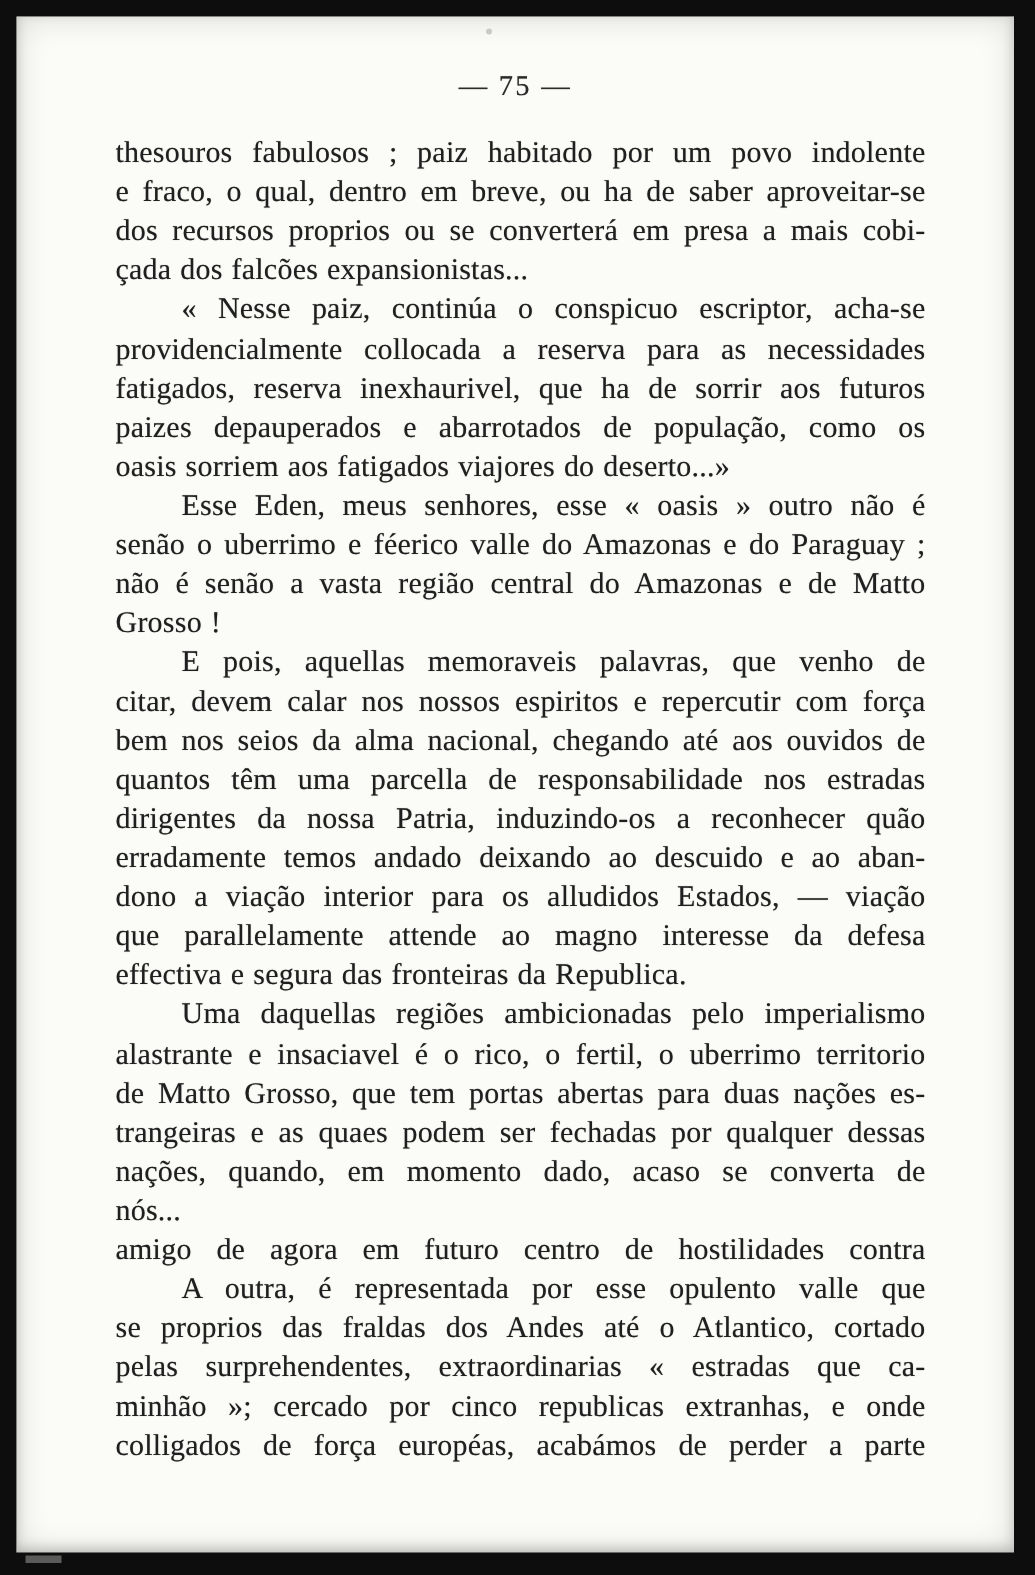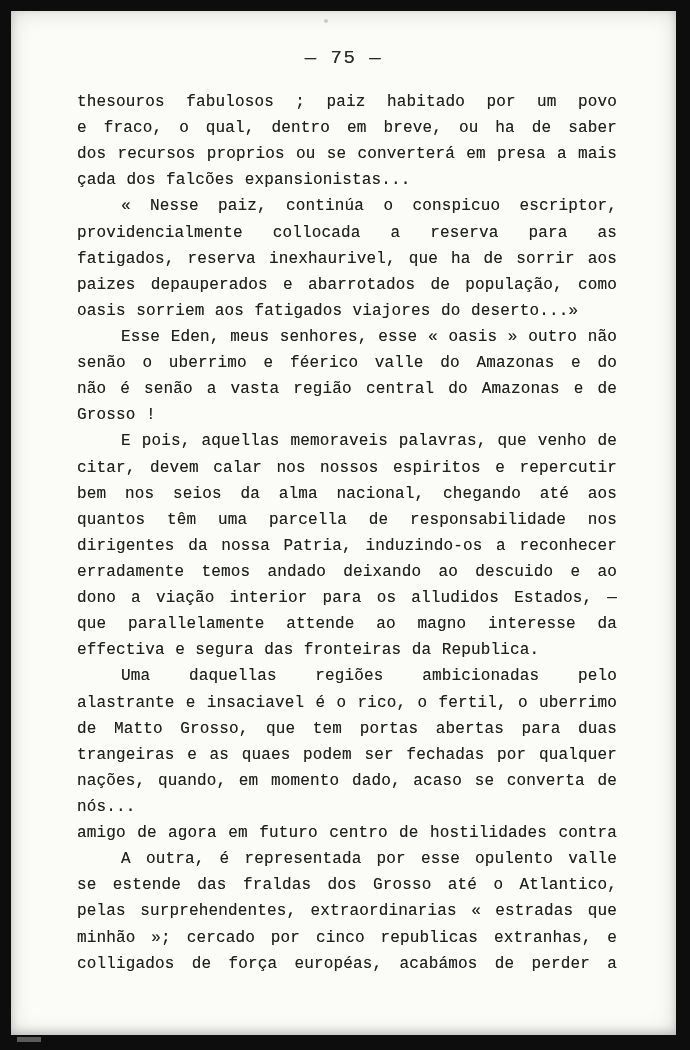--- a/index.html
+++ b/index.html
@@ -11,21 +11,20 @@
   body{
     width:690px;height:1050px;
     background:var(--frame);
     font-family:"Liberation Serif","DejaVu Serif",serif;
     position:relative;
     overflow:hidden;
   }
   .scan-frame{
     position:absolute;inset:0;
     background:var(--frame);
-    font-family:Liberation Mono, monospace;
   }
   .page{
     position:absolute;
     left:11px;top:11px;
     width:665px;height:1024px;
     background:var(--paper);
     box-shadow:inset 0 0 22px rgba(0,0,0,0.14), inset 0 -3px 8px rgba(0,0,0,0.18);
   }
   .speckle{
     position:absolute;
@@ -49,21 +48,21 @@
     letter-spacing:1.5px;
     color:#2a2a2a;
     text-shadow:0 0 .5px rgba(40,40,40,.6);
   }
   .page-body{
     position:absolute;
     top:78px;left:66px;
     width:540px;
   }
   .line{
-    font-size:16px;
+    font-size:20px;
     line-height:26.12px;
     height:26.12px;
     color:var(--ink);
     letter-spacing:.15px;
     word-spacing:.04em;
     text-align:justify;
     text-align-last:justify;
     overflow:hidden;
     text-shadow:0 0 .6px rgba(35,35,35,.55);
   }
@@ -101,20 +100,20 @@
         <div class="line">que parallelamente attende ao magno interesse da defesa</div>
         <div class="line para-end">effectiva e segura das fronteiras da Republica.</div>
         <div class="line indent">Uma daquellas regiões ambicionadas pelo imperialismo</div>
         <div class="line">alastrante e insaciavel é o rico, o fertil, o uberrimo territorio</div>
         <div class="line">de Matto Grosso, que tem portas abertas para duas nações es-</div>
         <div class="line">trangeiras e as quaes podem ser fechadas por qualquer dessas</div>
         <div class="line">nações, quando, em momento dado, acaso se converta de</div>
         <div class="line para-end">nós...</div>
         <div class="line">amigo de agora em futuro centro de hostilidades contra</div>
         <div class="line indent">A outra, é representada por esse opulento valle que</div>
-        <div class="line">se estende das fraldas dos Grosso até o Atlantico, cortado</div>
+        <div class="line">se proprios das fraldas dos Andes até o Atlantico, cortado</div>
         <div class="line">pelas surprehendentes, extraordinarias « estradas que ca-</div>
         <div class="line">minhão »; cercado por cinco republicas extranhas, e onde</div>
         <div class="line">colligados de força européas, acabámos de perder a parte</div>
       </div>
     <div class="corner-artifact"></div>
   </div>
 </div>
 
 </body></html>

